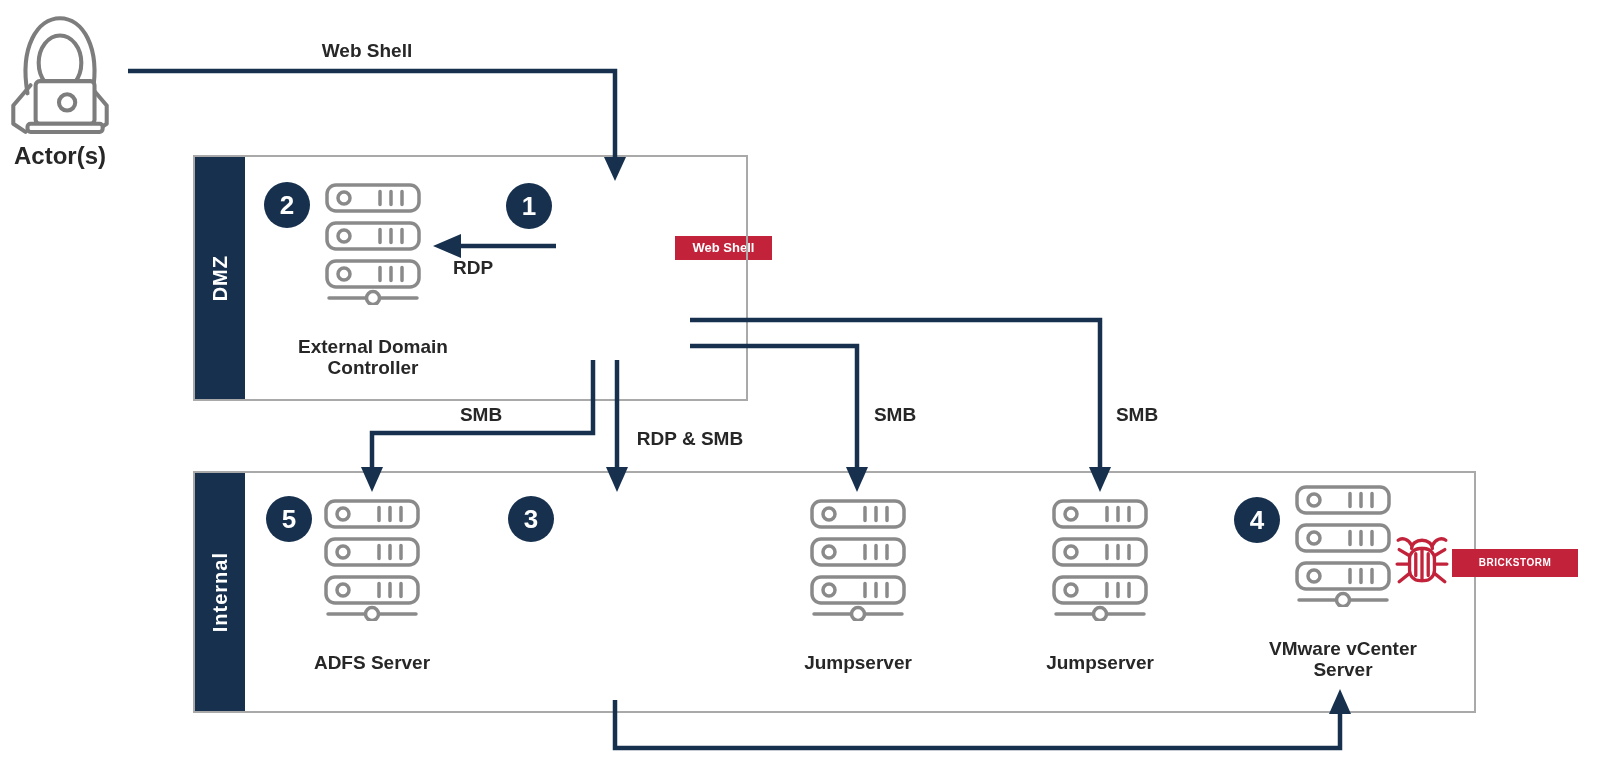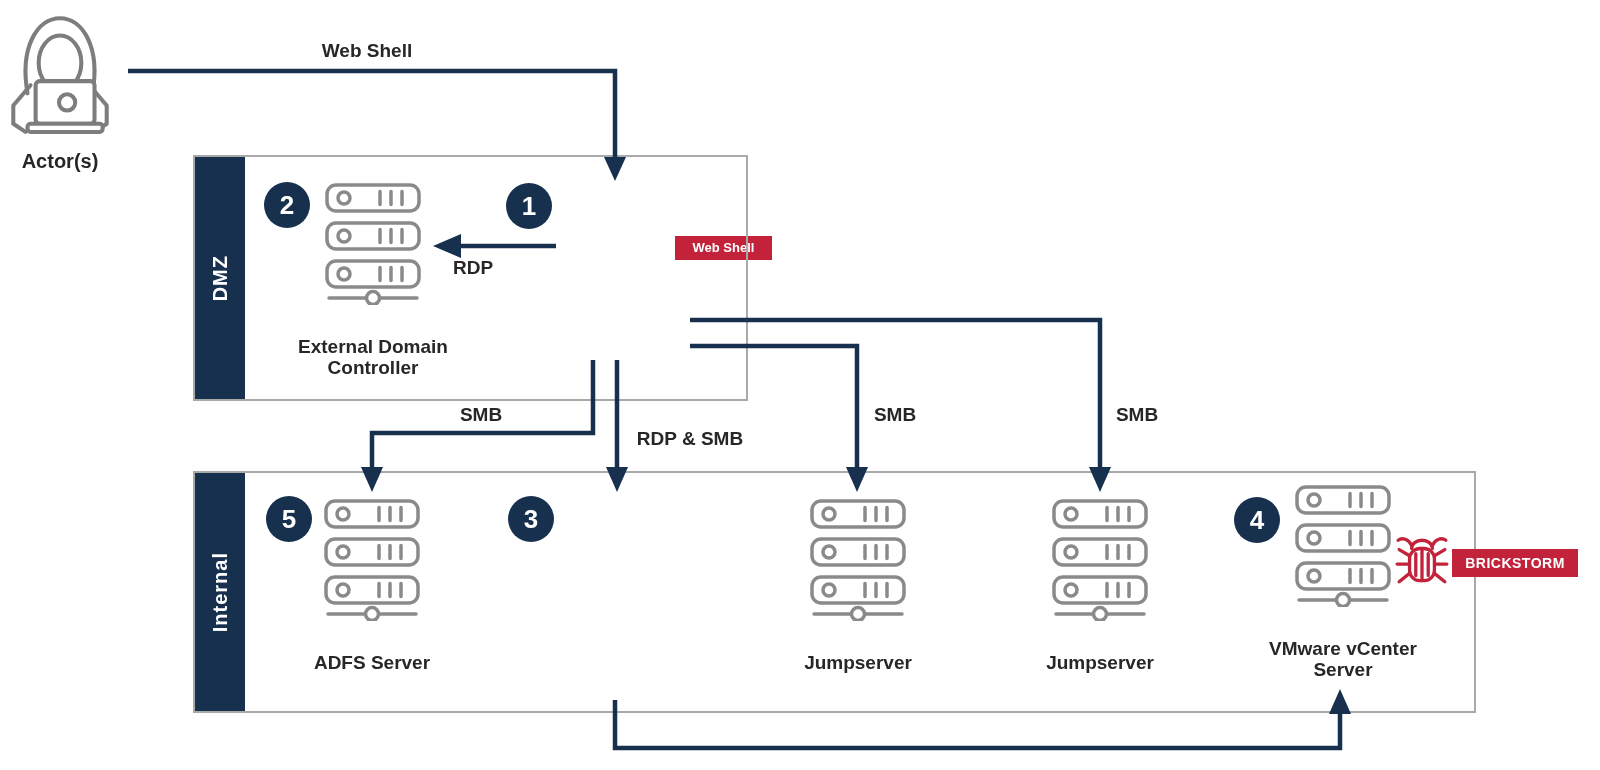--- a/index.html
+++ b/index.html
@@ -39,28 +39,28 @@
   .numbadge{position:absolute;width:46px;height:46px;border-radius:50%;background:var(--navy);
     color:#fff;font-size:26px;font-weight:bold;line-height:46px;text-align:center;z-index:5;}
 
   
   .edge-label{position:absolute;transform:translateX(-50%);font-size:19px;font-weight:bold;
     color:var(--label-text);white-space:nowrap;z-index:4;}
 
   
   .tag{position:absolute;background:var(--red);color:#fff;font-weight:bold;text-align:center;}
   .tag-webshell{left:675px;top:236px;width:97px;height:24px;font-size:13px;line-height:24px;z-index:0;}
-  .tag-brickstorm{left:1452px;top:549px;width:126px;height:28px;font-size:14px;line-height:28px;
+  .tag-brickstorm{left:1452px;top:549px;width:126px;height:28px;font-size:10px;line-height:28px;
     letter-spacing:.5px;z-index:6;}
 
   
   .actor{position:absolute;left:2px;top:6px;width:180px;text-align:left;z-index:4;}
   .actor-stroke{stroke:#7D7D7D;stroke-width:4;fill:none;stroke-linejoin:round;stroke-linecap:round;}
   .actor-fill{stroke:#7D7D7D;stroke-width:4;fill:#fff;stroke-linejoin:round;}
-  .actor-label{width:116px;text-align:center;margin-top:8px;font-size:20px;font-weight:bold;color:var(--label-text);}
+  .actor-label{width:116px;text-align:center;font-size:24px;font-weight:bold;color:var(--label-text);}
 
   
   .bug{position:absolute;left:1394px;top:534px;z-index:6;}
   .bug-stroke{stroke:var(--red);stroke-width:3.2;fill:none;stroke-linecap:round;stroke-linejoin:round;}
 </style>
 </head>
 <body>
 
 <div class="canvas">
 

